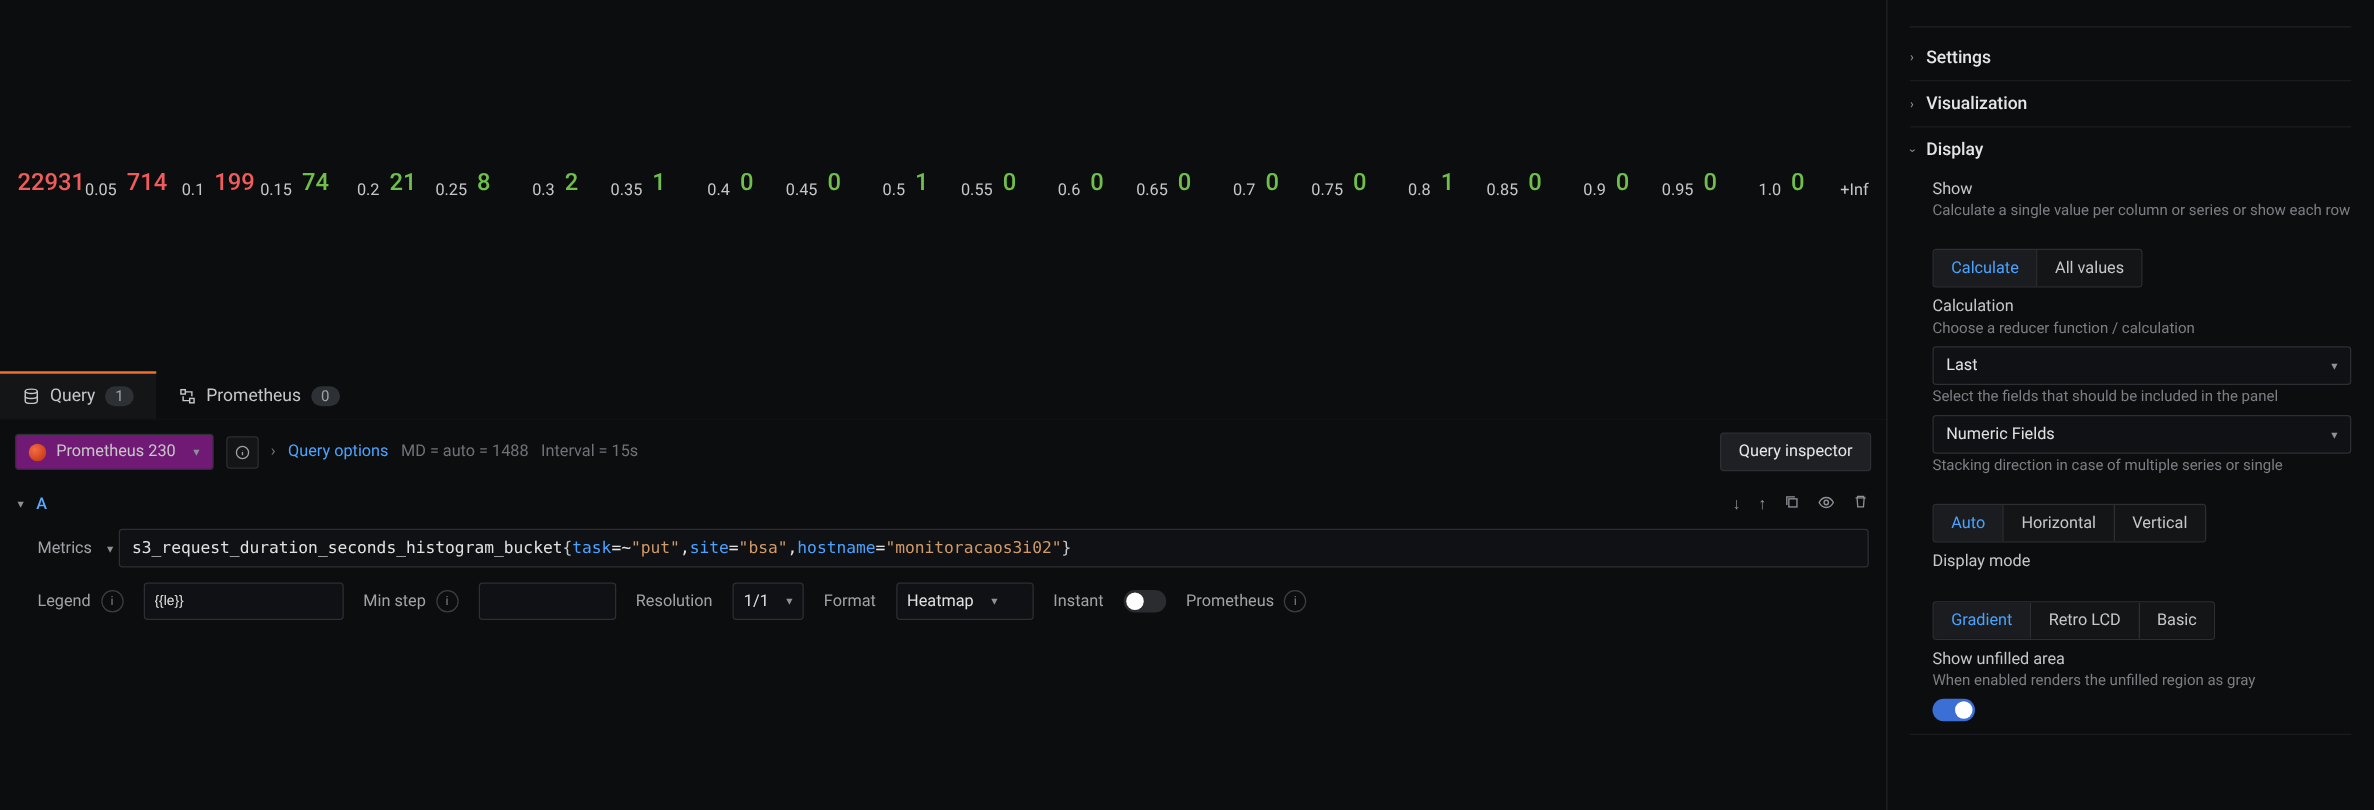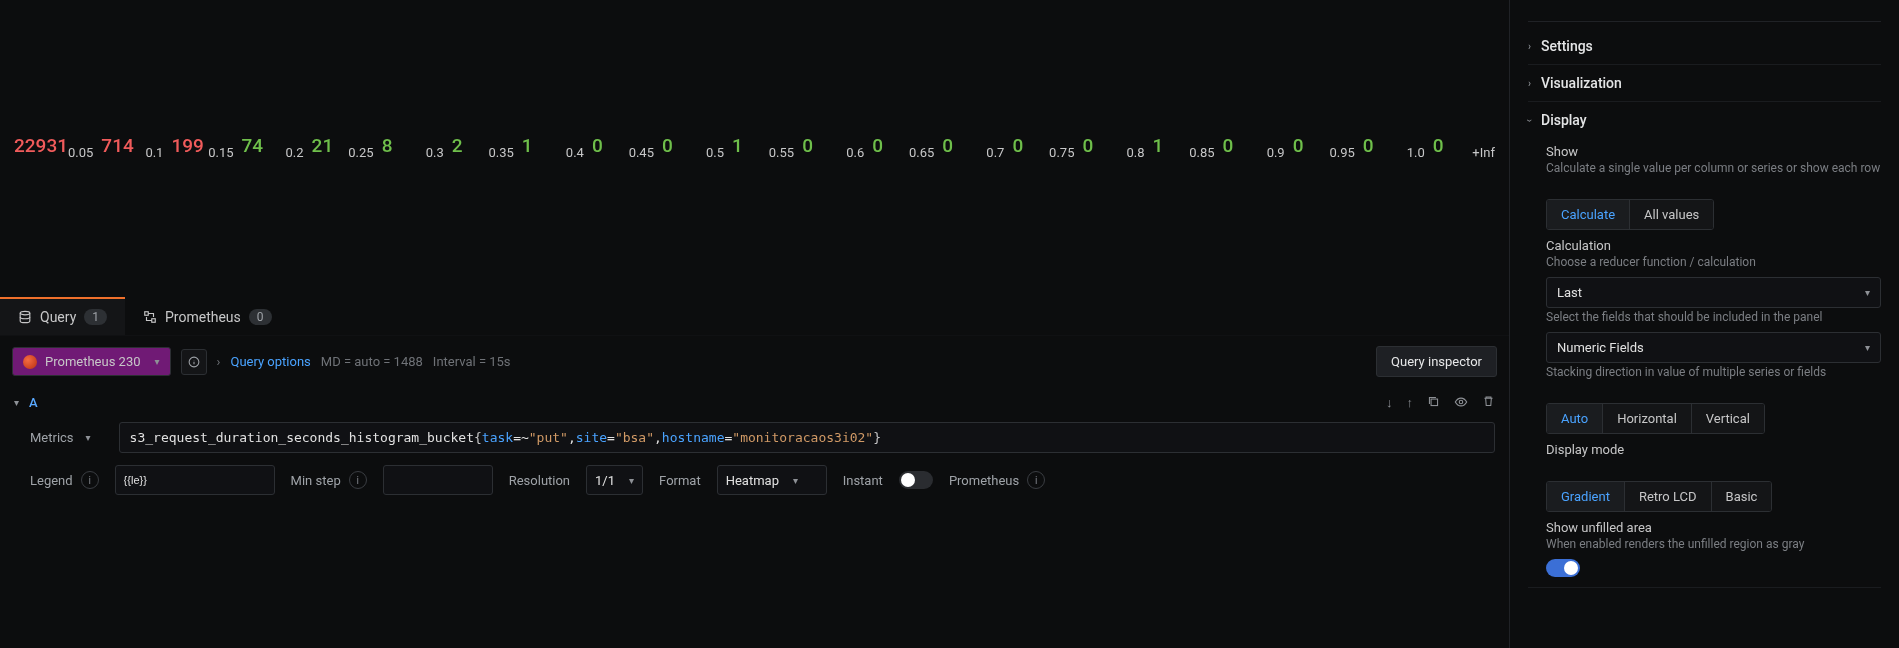--- a/index.html
+++ b/index.html
@@ -152,21 +152,21 @@
 }
 .q-row-a .a-chev { color: #8e9196; font-size: 10px; }
 .q-row-a .a-label { color: #5aa9ff; font-weight:500; }
 .q-row-a .right-icons { margin-left: auto; display: flex; gap: 14px; color: #8e9196; }
 .q-row-a .right-icons span, .q-row-a .right-icons svg { cursor: pointer; }
 
 
 .metrics-line {
   display: flex;
   align-items: center;
-  gap: 28px;
+  gap: 4px;
   padding: 4px 14px 8px 30px;
 }
 .metrics-label { color: #9fa3a8; display:flex; align-items:center; gap:6px; }
 .metrics-input {
   flex: 1;
   background: #101114;
   border: 1px solid #2c2f33;
   border-radius: 3px;
   padding: 7px 10px;
   font-family: Menlo, Consolas, monospace;
@@ -555,21 +555,21 @@
         <span>Last</span>
         <span class="sv-chev">▾</span>
       </div>
 
       <div class="fld-desc">Select the fields that should be included in the panel</div>
       <div class="side-select">
         <span>Numeric Fields</span>
         <span class="sv-chev">▾</span>
       </div>
 
-      <div class="fld-desc">Stacking direction in value of multiple series or fields</div>
+      <div class="fld-desc">Stacking direction in case of multiple series or single</div>
       <div class="btn-group">
         <div class="bg-btn sel">Auto</div>
         <div class="bg-btn">Horizontal</div>
         <div class="bg-btn">Vertical</div>
       </div>
 
       <div class="fld-title">Display mode</div>
       <div class="btn-group">
         <div class="bg-btn sel">Gradient</div>
         <div class="bg-btn">Retro LCD</div>

